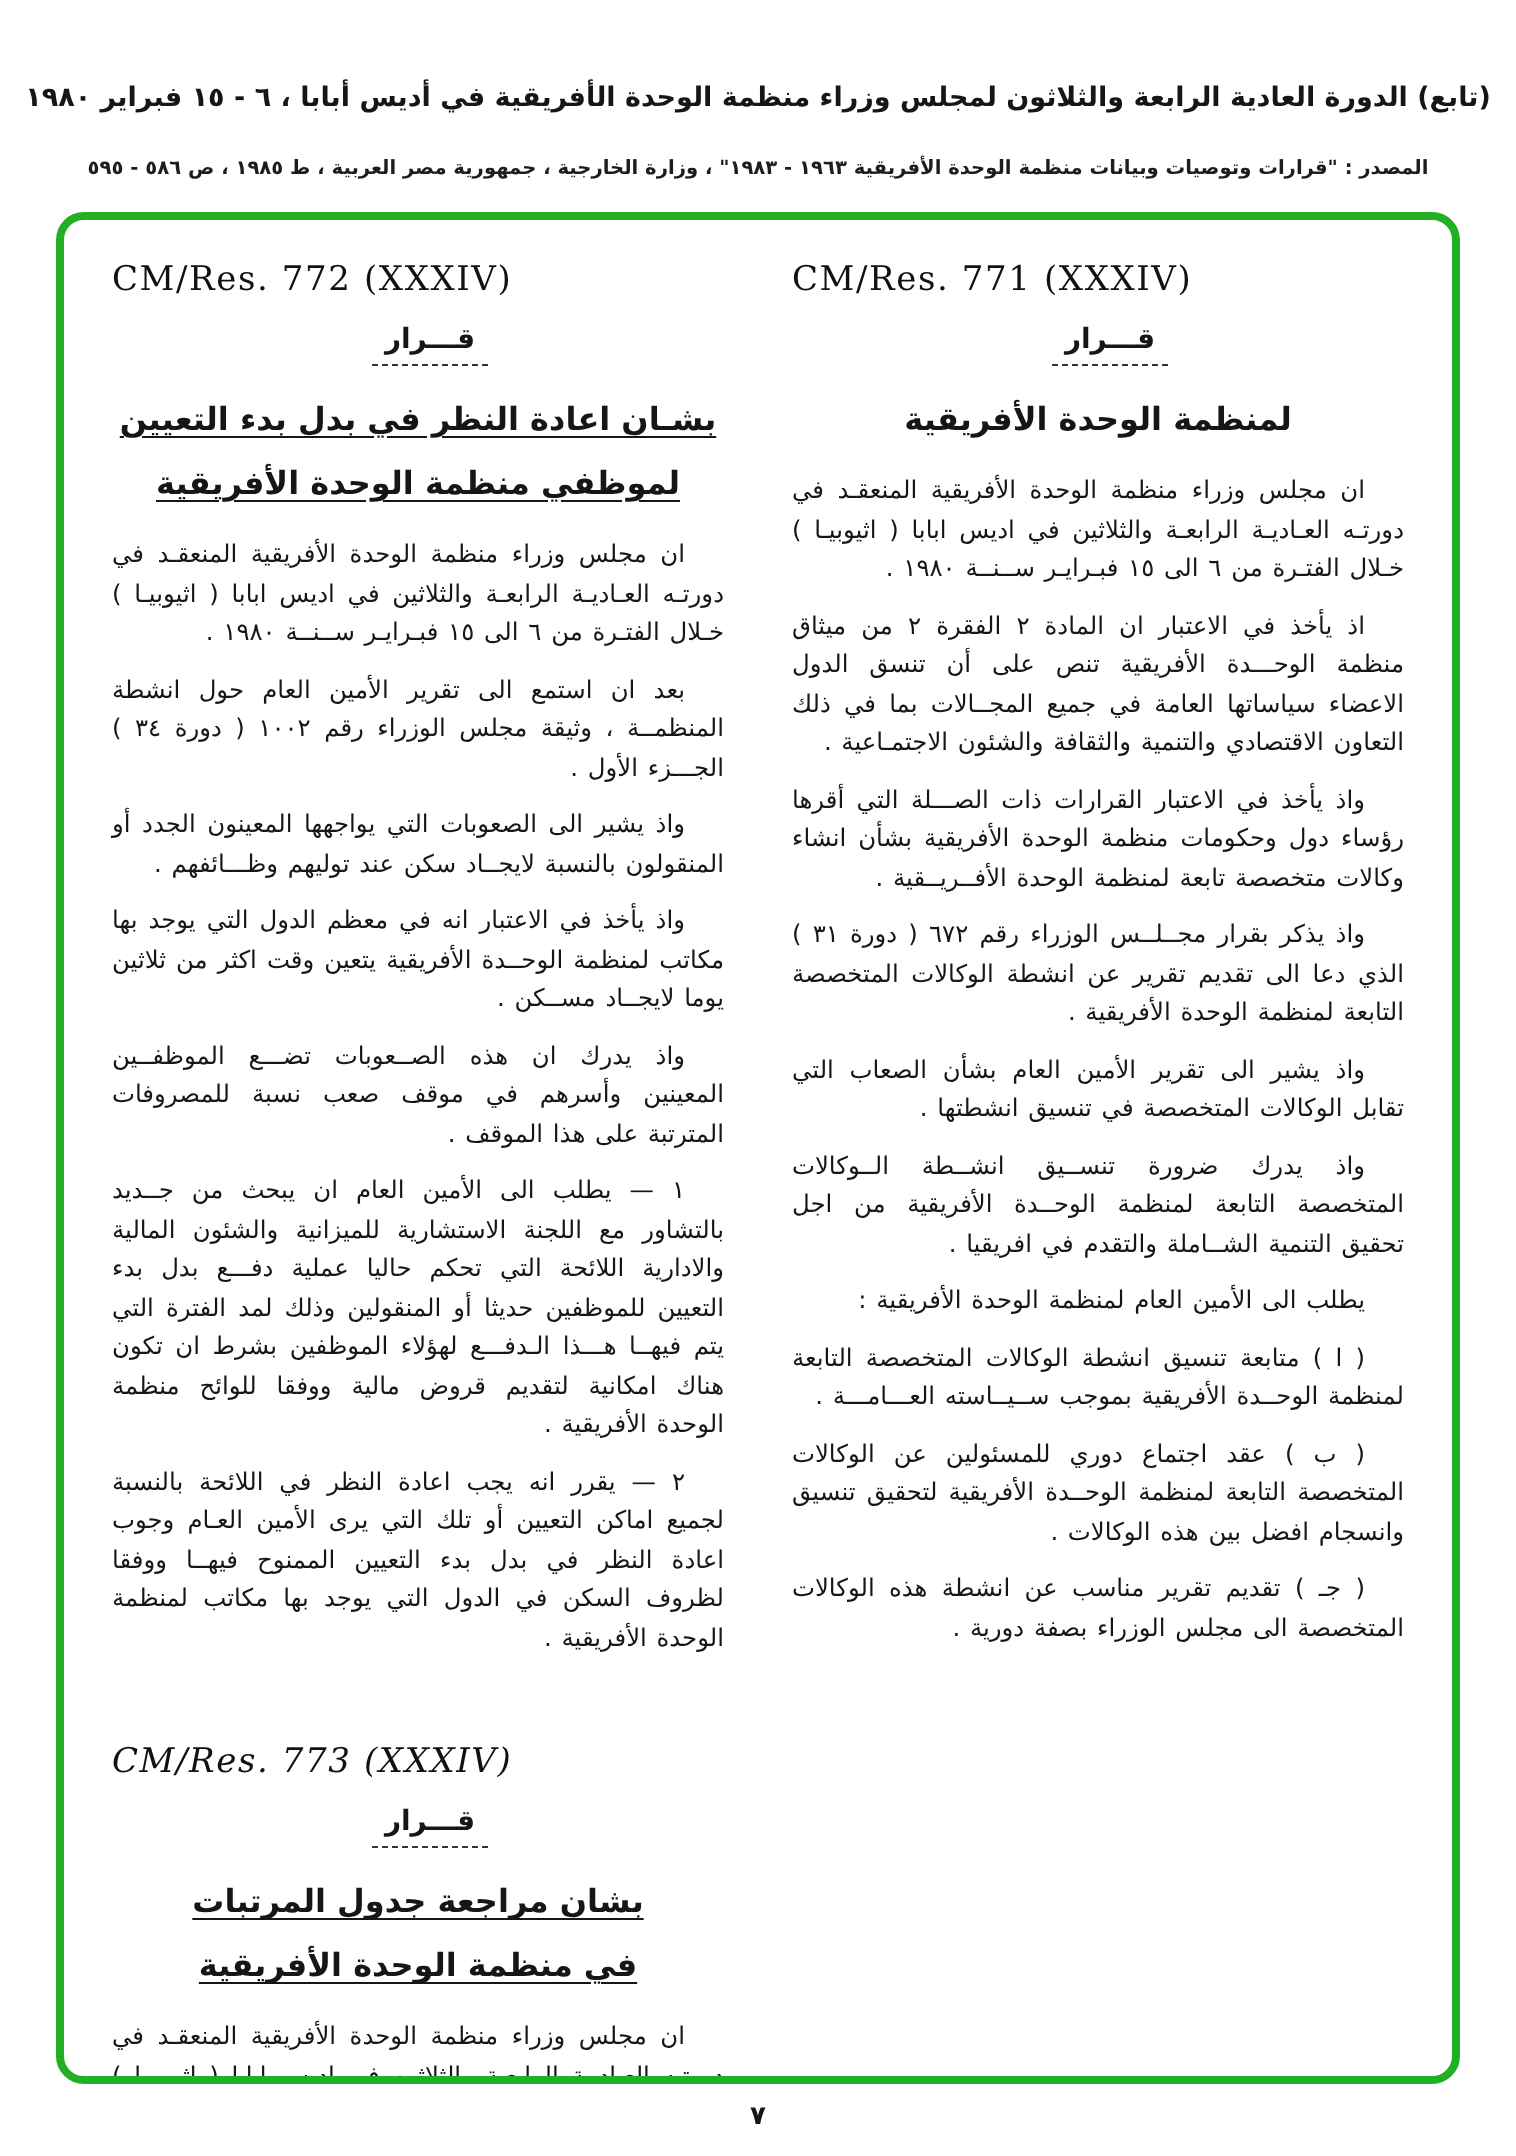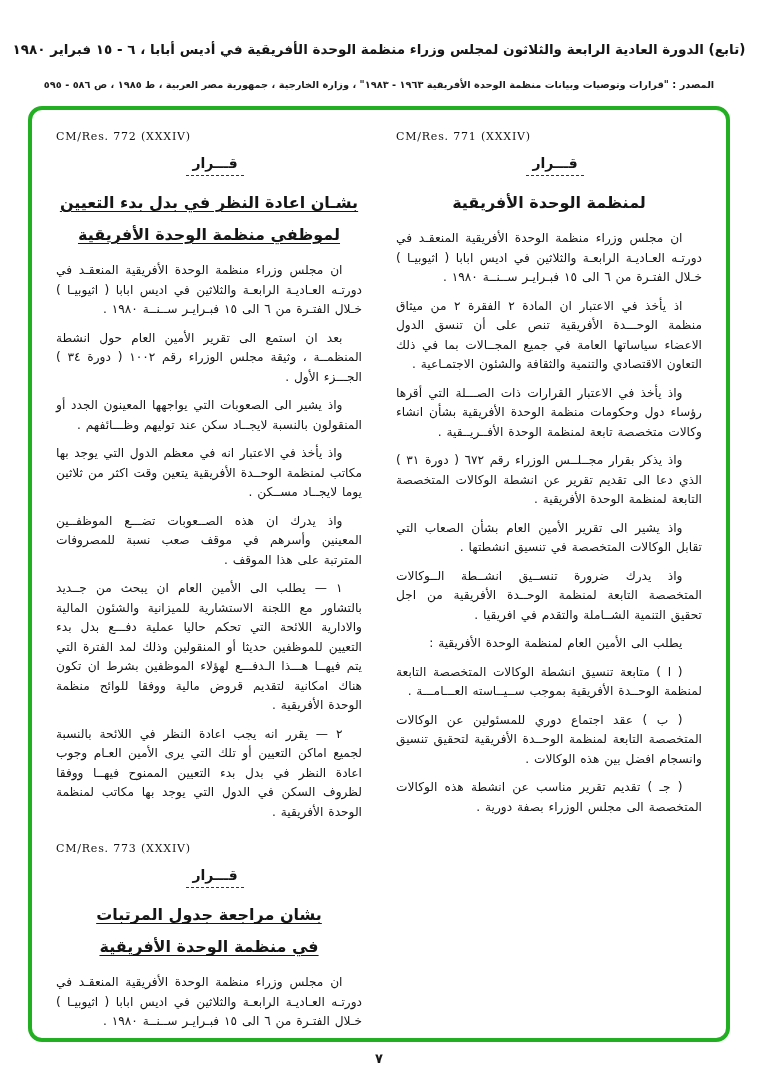--- a/index.html
+++ b/index.html
@@ -19,35 +19,35 @@
     position:absolute; left:28px; top:106px; width:702px; height:936px;
     border:4px solid #22b022; border-radius:14px;
     background:#fff; padding:20px 24px 16px 24px; overflow:hidden;
   }
   .columns { display:flex; direction:rtl; gap:34px; height:100%; }
   .col { flex:1; direction:rtl; }
 
   .res-ref {
     direction:ltr; text-align:left;
     font-family:"DejaVu Serif", serif;
-    font-size:11px; letter-spacing:0.8px;
+    font-size:17px; letter-spacing:0.8px;
     margin-bottom:12px; color:#111;
   }
   .qarar { text-align:center; font-weight:bold; font-size:14px; margin:6px 0 16px; }
   .qarar span { border-bottom:1px dashed #333; padding:0 6px 4px;margin-left:12px; }
 
   .res-title { text-align:center; font-weight:bold; font-size:16px; line-height:2.0; margin-bottom:10px; }
   .res-title.underlined div { text-decoration:underline; text-underline-offset:3px; }
 
   p.para {
     font-size:12.2px; line-height:1.6;
     text-align:justify; text-indent:1.6em;
     margin-bottom:9px; word-spacing:1px;
   }
-  .res-block-gap { margin-top:20px; }
+  .res-block-gap { margin-top:42px;font-style:italic; }
   .page-number {
     position:absolute; bottom:12px; left:0; right:0;
     text-align:center; font-size:13px; font-weight:bold;
   }
 </style>
 </head>
 <body>
 
 <header class="page-header">
   <div class="header-line1">(تابع) الدورة العادية الرابعة والثلاثون لمجلس وزراء منظمة الوحدة الأفريقية في أديس أبابا ، ٦ - ١٥ فبراير ١٩٨٠</div>

